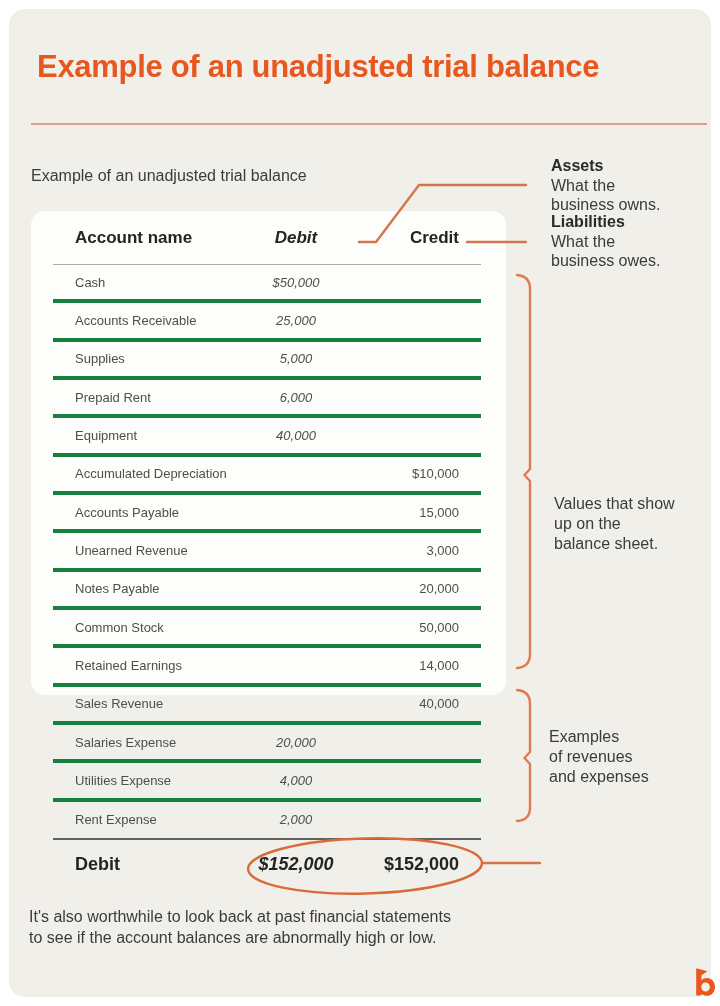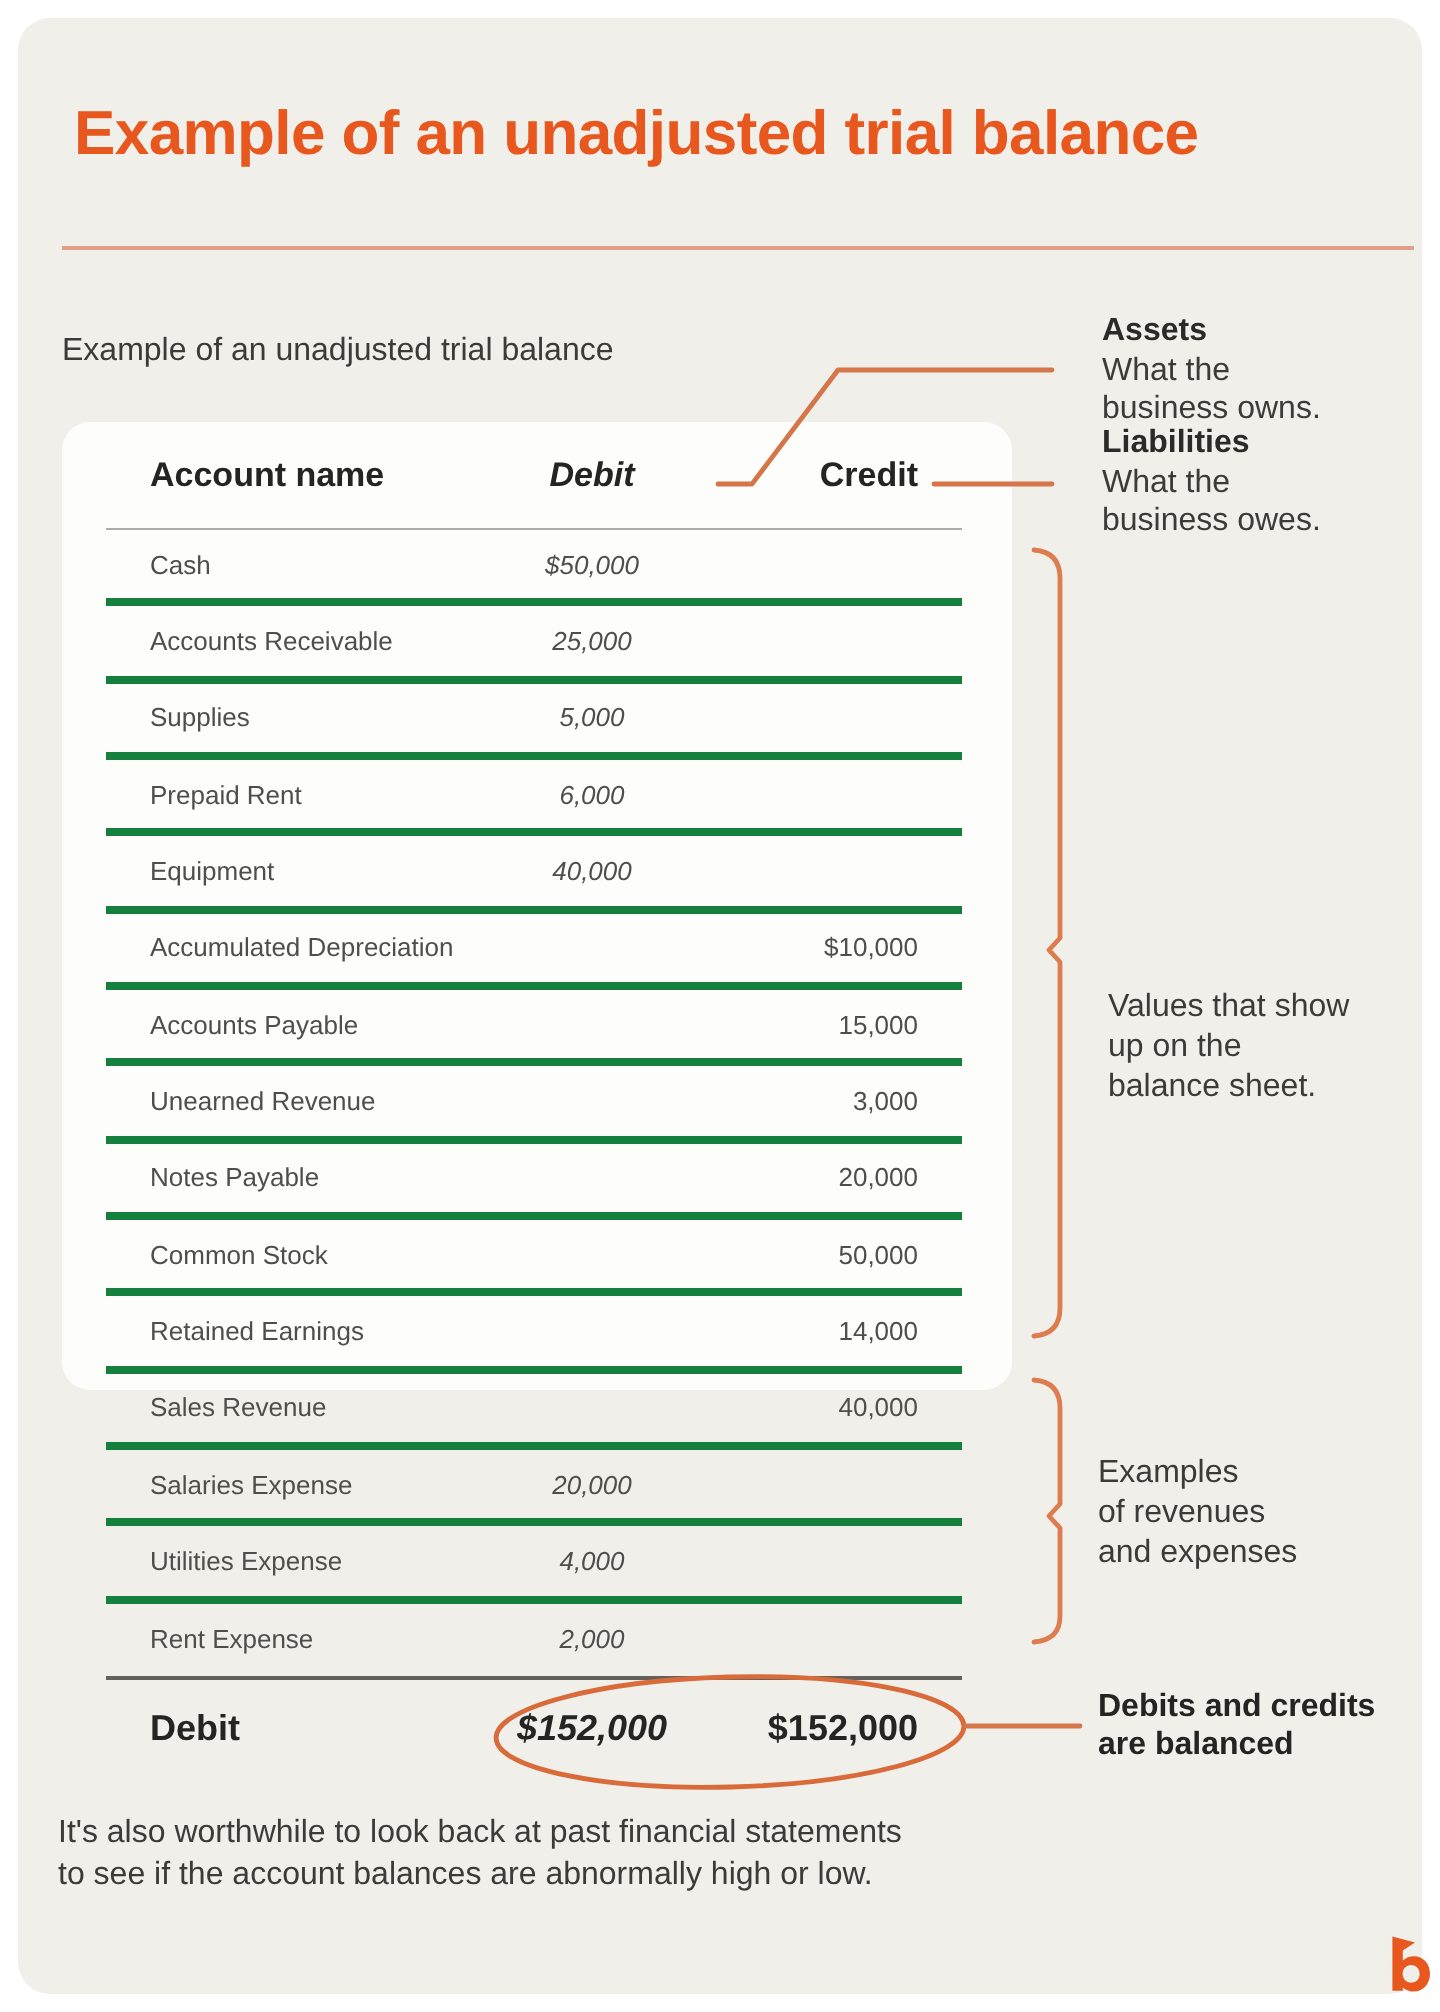--- a/index.html
+++ b/index.html
@@ -191,24 +191,20 @@
     <div>up on the</div>
     <div>balance sheet.</div>
   </div>
 
   <div class="annot" style="left:540px; top:718px; line-height:20px;">
     <div>Examples</div>
     <div>of revenues</div>
     <div>and expenses</div>
   </div>
 
-  <div class="annot bold-note" style="left:540px; top:835px;">
-    <div>Debits and credits</div>
-    <div>are balanced</div>
-  </div>
 
   <div class="footer-note">
     <div>It's also worthwhile to look back at past financial statements</div>
     <div>to see if the account balances are abnormally high or low.</div>
   </div>
 
   <svg class="logo" viewBox="0 0 21 30">
     <path fill="#E8571D" fill-rule="evenodd" d="M2.2 1.2 L13.5 4.2 L7.4 8.2 L7.4 13.2
          C8.9 11.9 10.8 11.1 12.9 11.1
          C17.6 11.1 21 14.8 21 19.9

